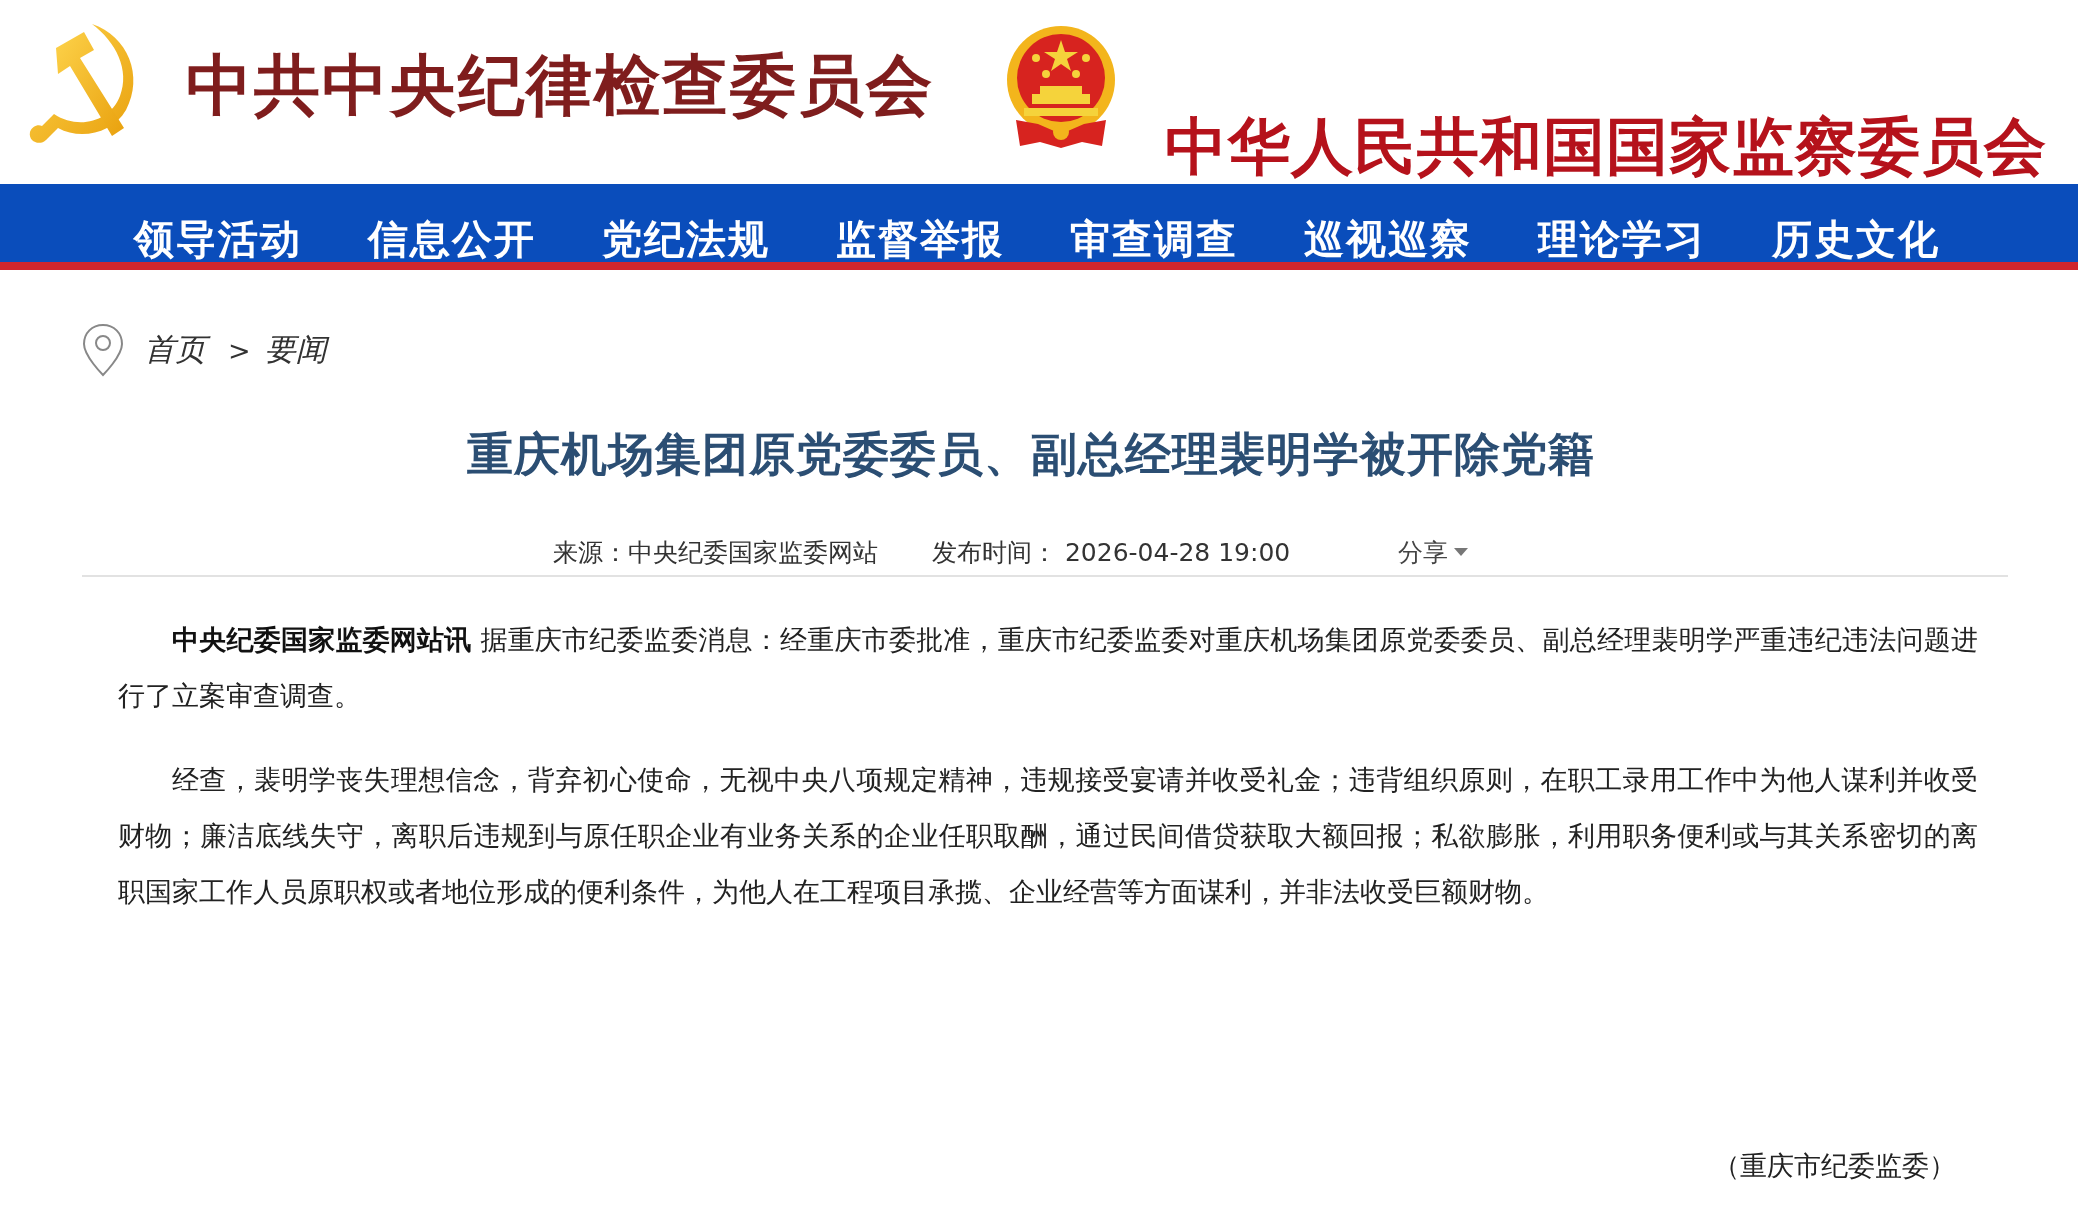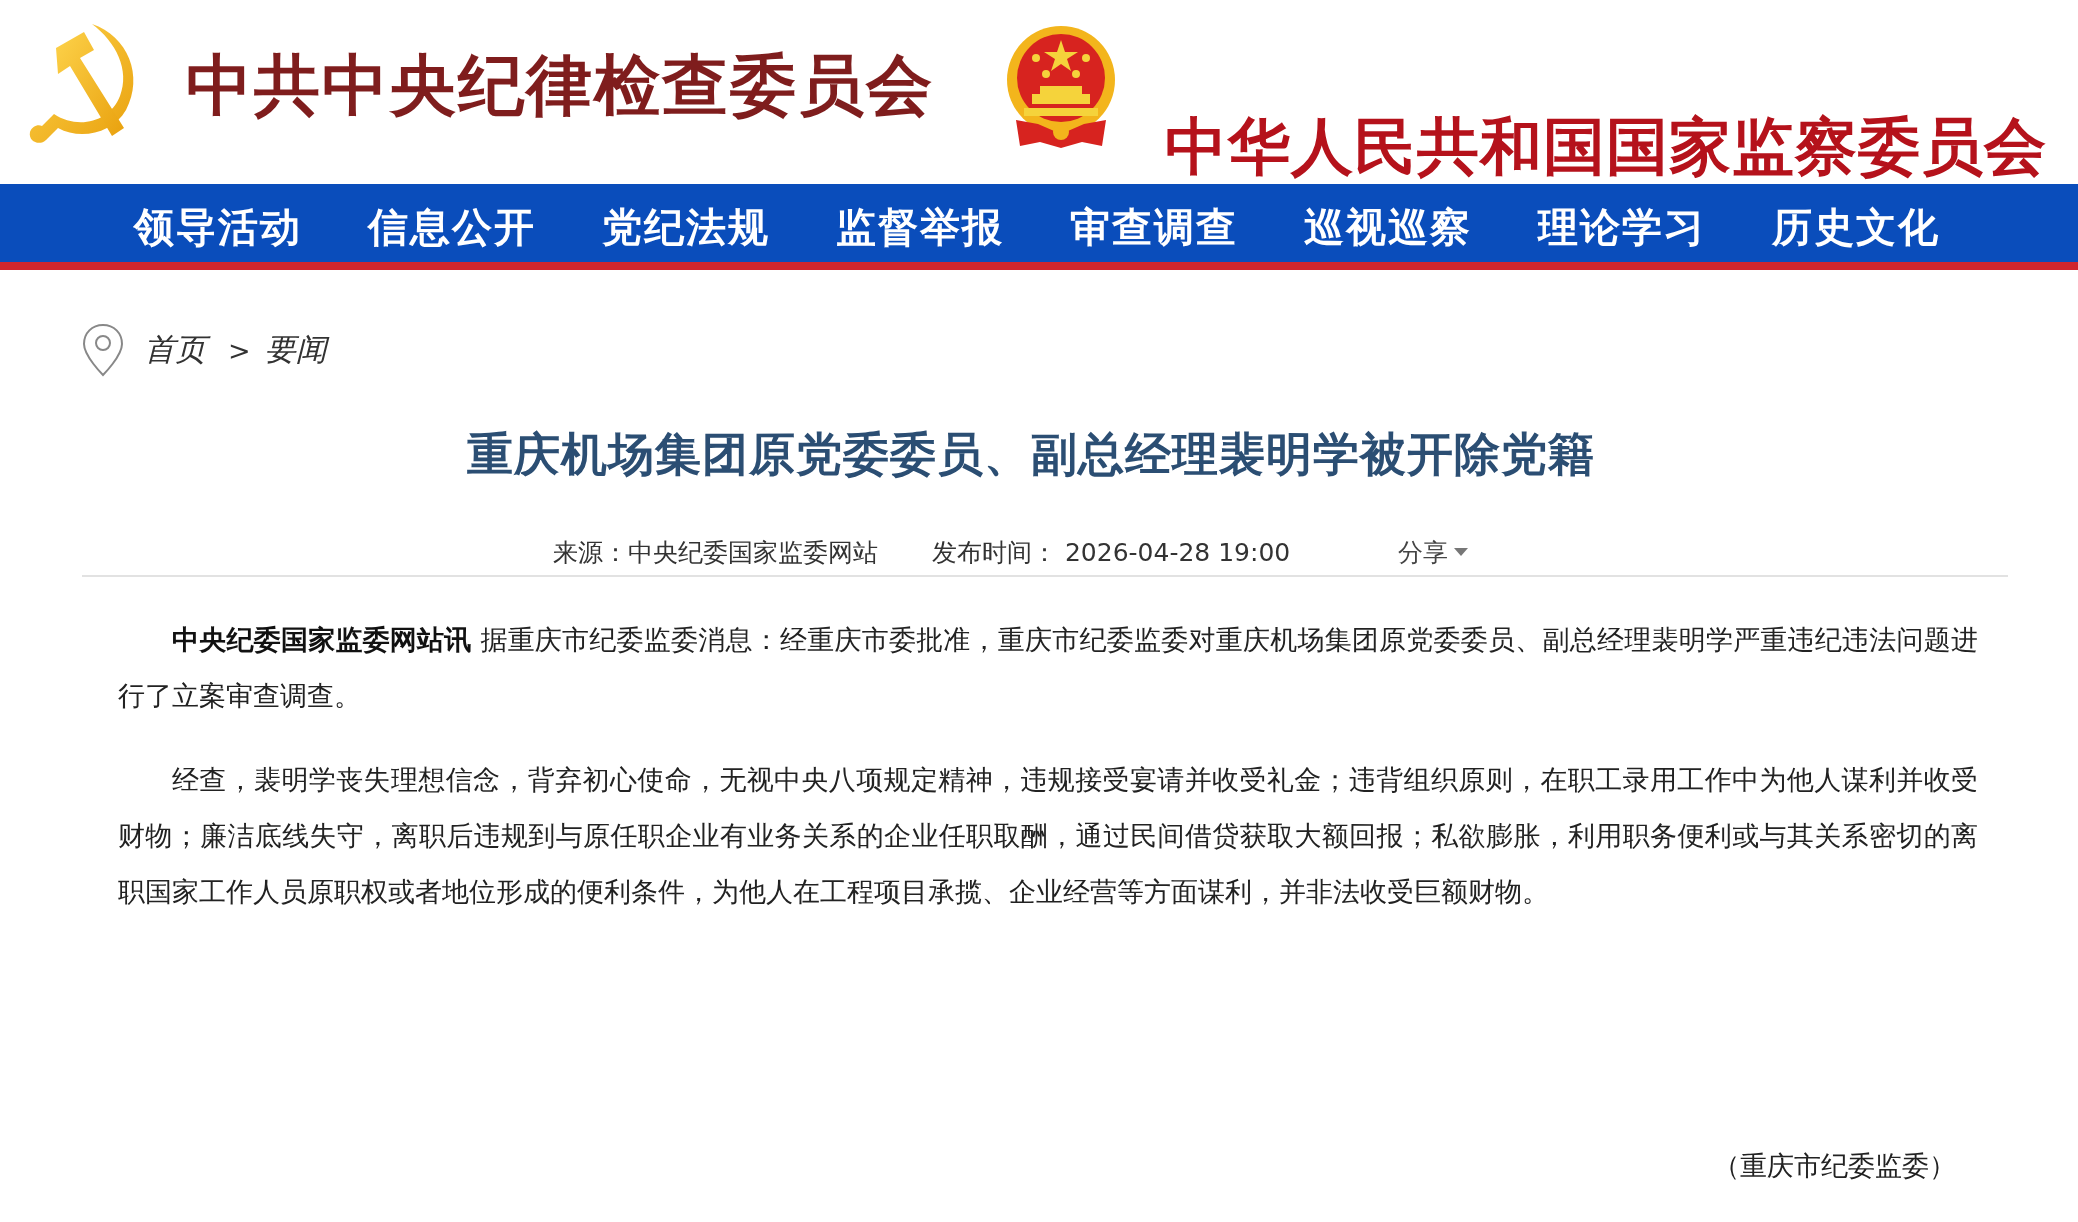--- a/index.html
+++ b/index.html
@@ -7,21 +7,21 @@
   body { font-family: "DejaVu Sans", "Liberation Sans", sans-serif; color: #222; position: relative; }
 
   .header { position: absolute; left: 0; top: 0; width: 2078px; height: 184px; background: #fff; }
   .logo-left { position: absolute; left: 20px; top: 18px; width: 125px; height: 128px; }
   .org-left { position: absolute; left: 186px; top: 52px; font-family: "DejaVu Serif", "Liberation Serif", serif; font-weight: bold; font-size: 66px; letter-spacing: 2px; color: #7f1d1d; line-height: 1; white-space: nowrap; }
   .logo-right { position: absolute; left: 1002px; top: 24px; width: 118px; height: 125px; }
   .org-right { position: absolute; left: 1165px; top: 68px; font-family: "DejaVu Serif", "Liberation Serif", serif; font-weight: bold; font-size: 62px; letter-spacing: 1px; color: #b5121b; line-height: 1; white-space: nowrap; margin-top: 48px; }
 
   .nav { position: absolute; left: 0; top: 184px; width: 2078px; height: 78px; background: #0a4dbb; }
   .nav-red { position: absolute; left: 0; top: 262px; width: 2078px; height: 8px; background: #d0262e; }
-  .nav-items { position: absolute; left: 134px; top: 4px; height: 78px; display: flex; align-items: center; }
+  .nav-items { position: absolute; left: 134px; top: 16px; height: 78px; display: flex; align-items: center; }
   .nav-item { font-family: "DejaVu Serif", "Liberation Serif", serif; font-weight: bold; color: #ffffff; font-size: 40px; letter-spacing: 2px; margin-right: 66px; white-space: nowrap; cursor: pointer; }
 
   .breadcrumb { position: absolute; left: 82px; top: 322px; height: 56px; display: flex; align-items: center; font-style: italic; }
   .bc-icon { width: 42px; height: 54px; margin-right: 20px; }
   .bc-link { font-size: 31px; color: #333; cursor: pointer; }
   .bc-sep { font-size: 27px; color: #333; margin: 0 14px 0 22px; }
 
   .title { position: absolute; left: 0; width: 2062px; top: 424px; text-align: center; font-weight: bold; font-size: 46px; color: #2b4e73; letter-spacing: 1px; white-space: nowrap; }
 
   .meta { position: absolute; top: 524px; left: 0; width: 2078px; height: 40px; font-size: 25px; color: #333; margin-top: 8px; }

